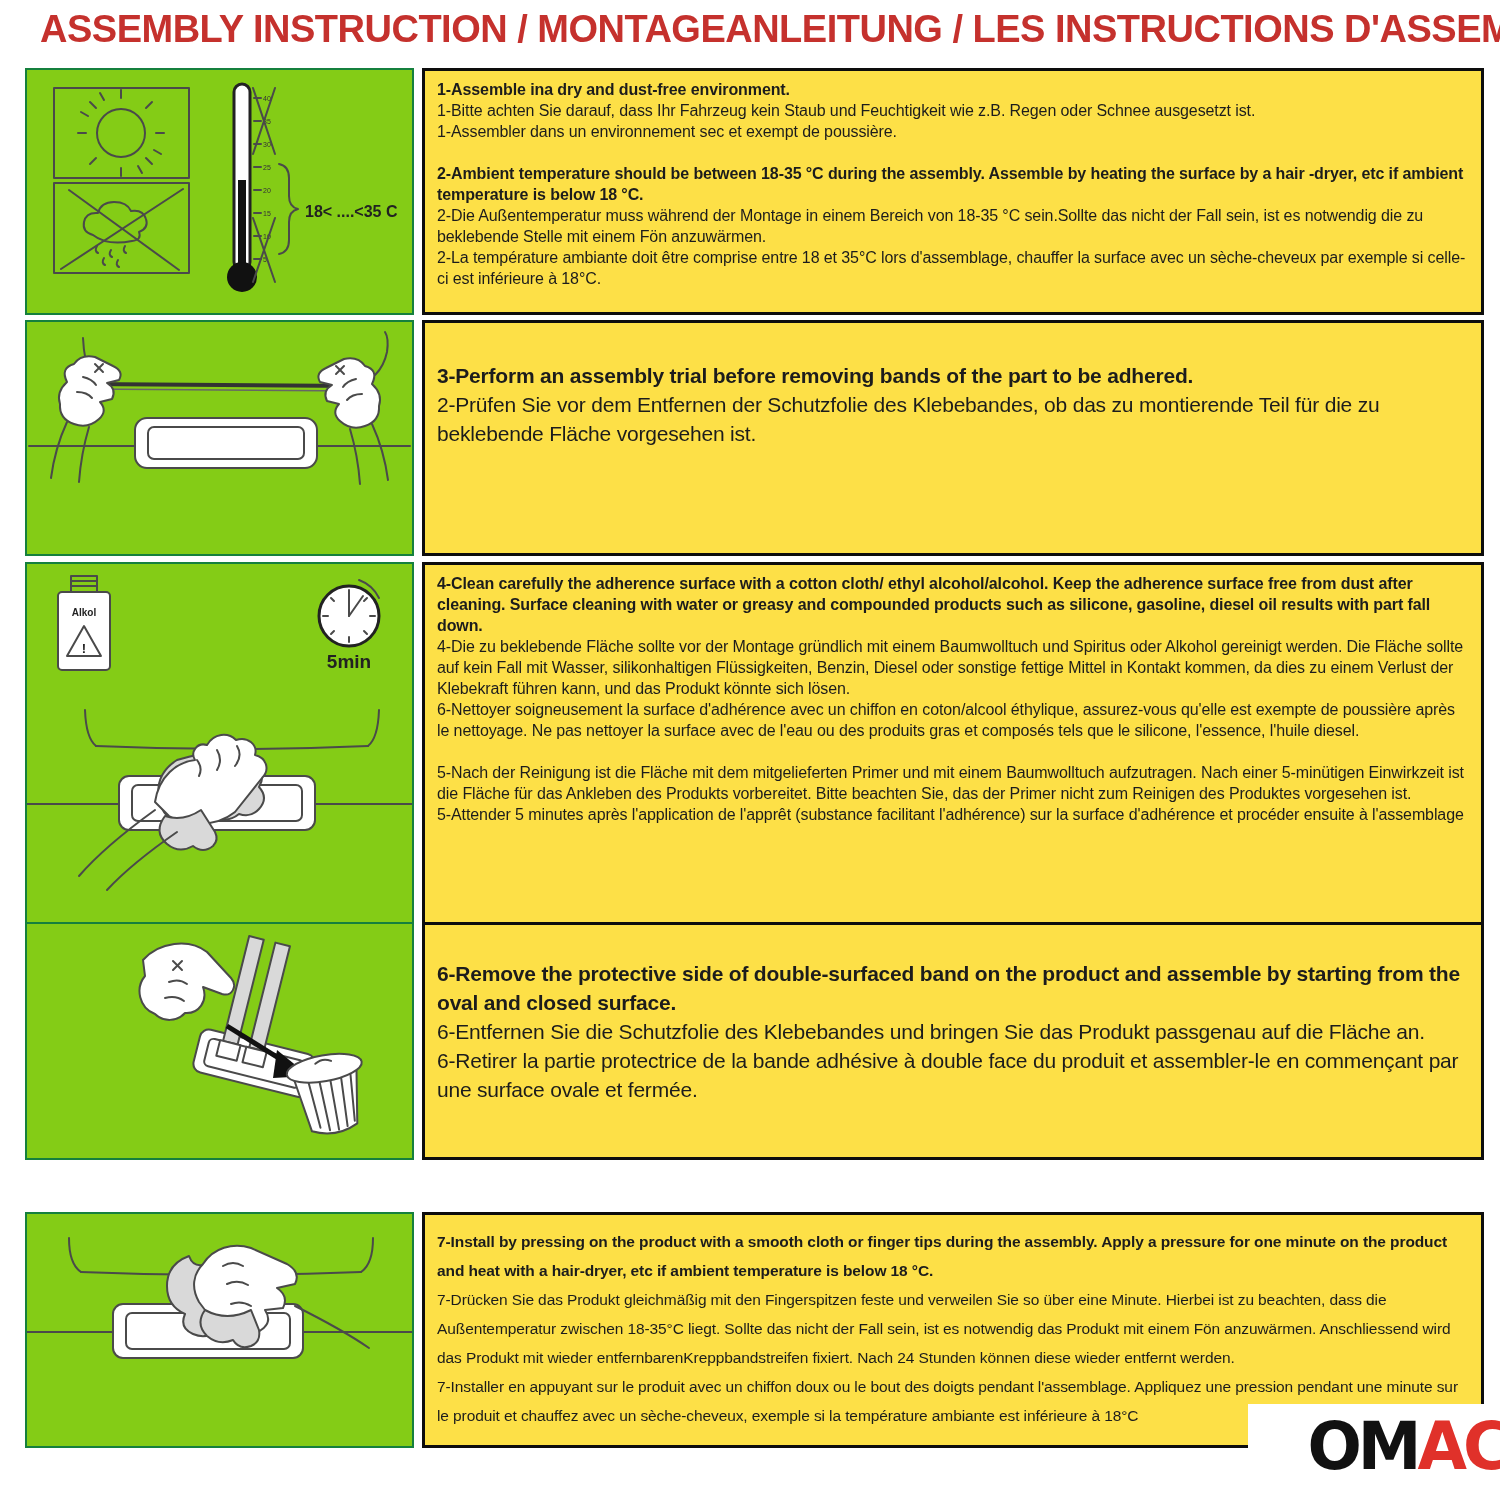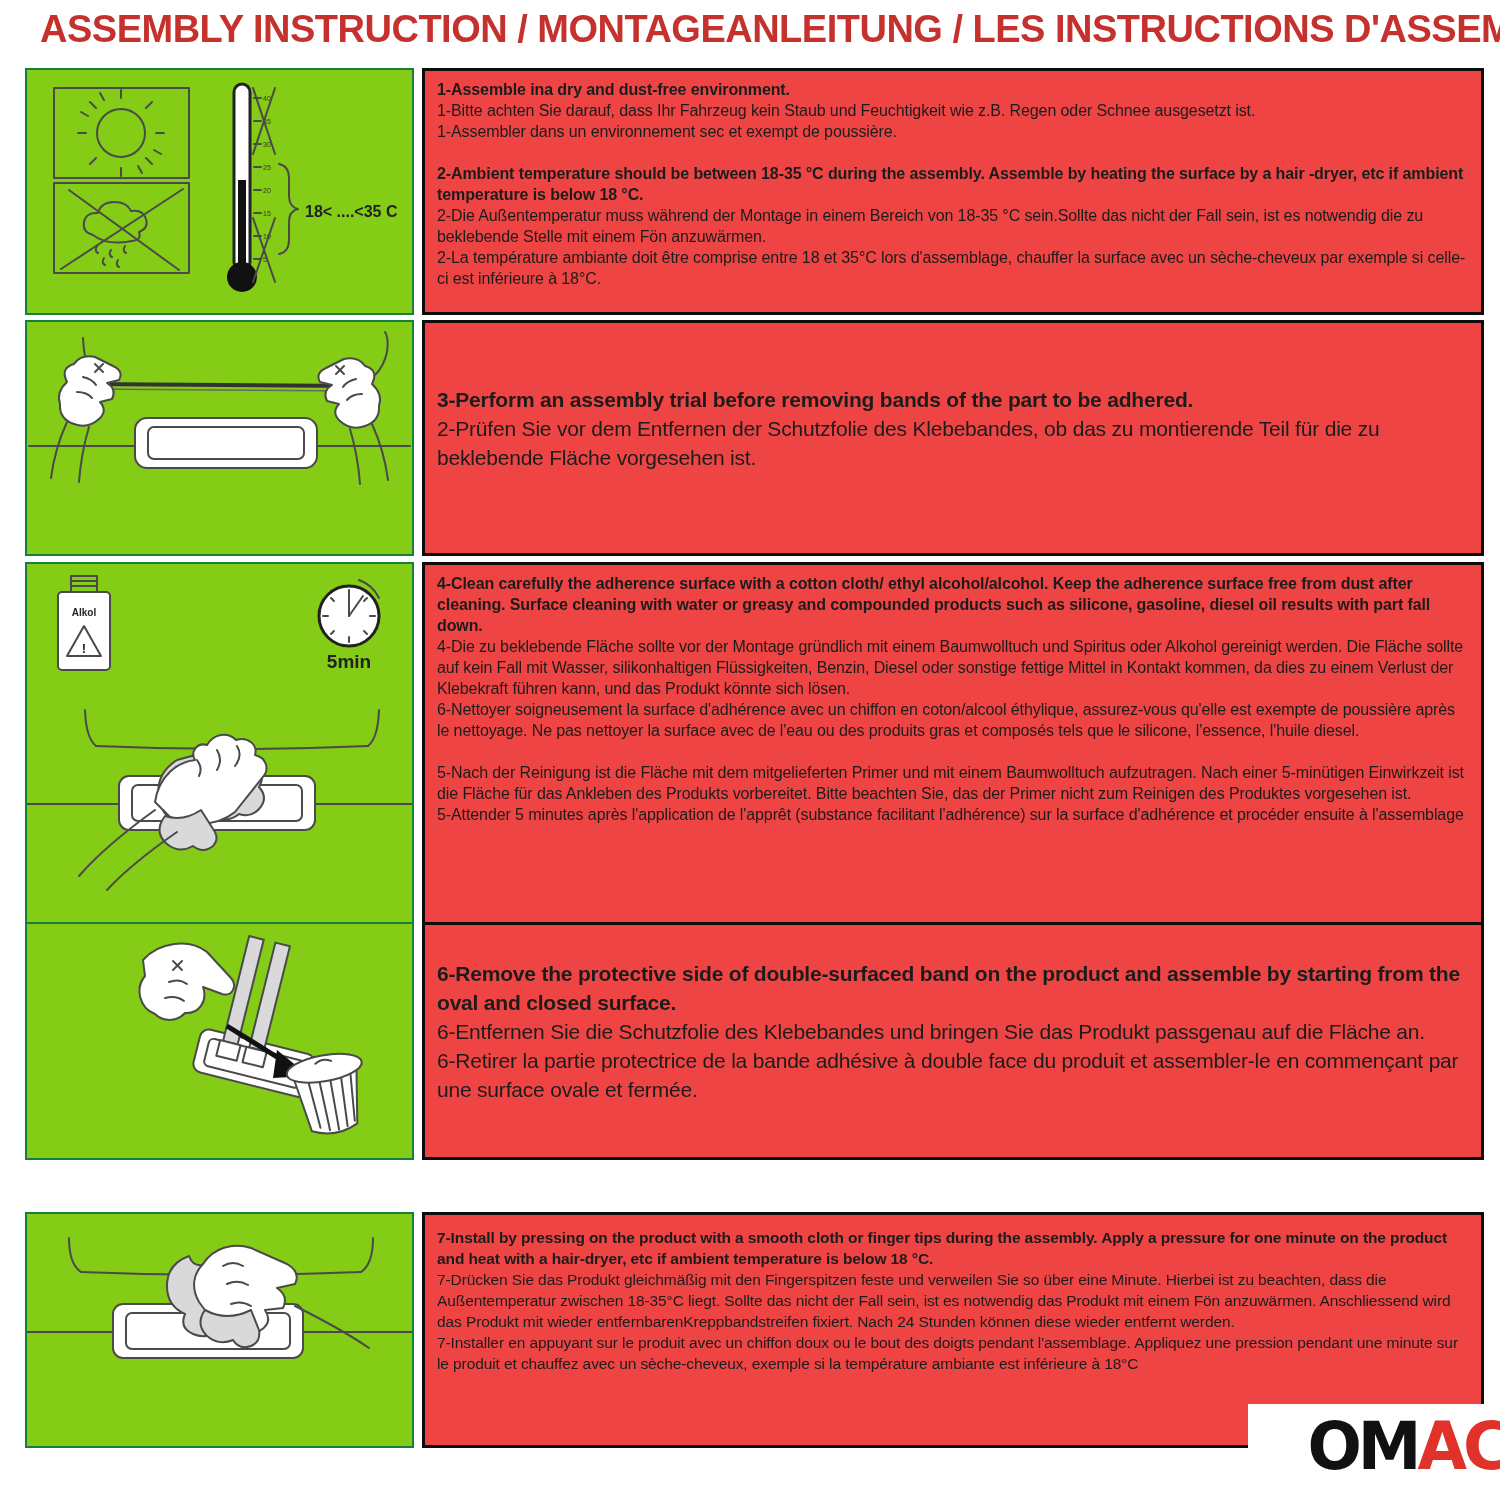--- a/index.html
+++ b/index.html
@@ -23,30 +23,30 @@
   .row1{top:68px;height:247px;}
   .row2{top:320px;height:236px;}
   .row3{top:562px;height:393px;}
   .row4{top:922px;height:238px;}
   .row5{top:1212px;height:236px;}
   .fig-box{
     width:389px;flex:0 0 389px;border:2px solid #15803d;background:#84cc16;
     overflow:hidden;
   }
   .text-box{
-    flex:1;border:3px solid #0d0d0d;background:#ef4444;overflow:hidden;
+    flex:1;border:3px solid #0d0d0d;background:#fde047;overflow:hidden;
     padding:8px 12px;
   }
   .text-box p{margin:0;}
   .t-sm{font-size:16px;line-height:21px;letter-spacing:-0.1px;}
-  .t-sm7{font-size:15.5px;line-height:21px;letter-spacing:-0.1px;}
+  .t-sm7{font-size:15.5px;line-height:29px;letter-spacing:-0.1px;}
   .t-lg{font-size:21px;line-height:29px;letter-spacing:-0.2px;}
   .b{font-weight:bold;}
   .spacer{height:21px;}
-  .pad-mid{padding-top:62px;}
+  .pad-mid{padding-top:38px;}
   .pad-mid2{padding-top:34px;}
   svg{display:block;}
   .sketch{stroke:var(--line);fill:none;stroke-width:2;stroke-linecap:round;stroke-linejoin:round;}
   .sketch-thick{stroke:#222;fill:none;stroke-width:3;stroke-linecap:round;}
   .whitefill{fill:#fff;}
   .grayfill{fill:#d9d9d9;}
   .inkfill{fill:#111;}
   .tick-label{font-size:7px;fill:#333;font-family:"Liberation Sans",sans-serif;}
   .fig-label{font-family:"Liberation Sans",sans-serif;fill:#222;}
   .logo{

